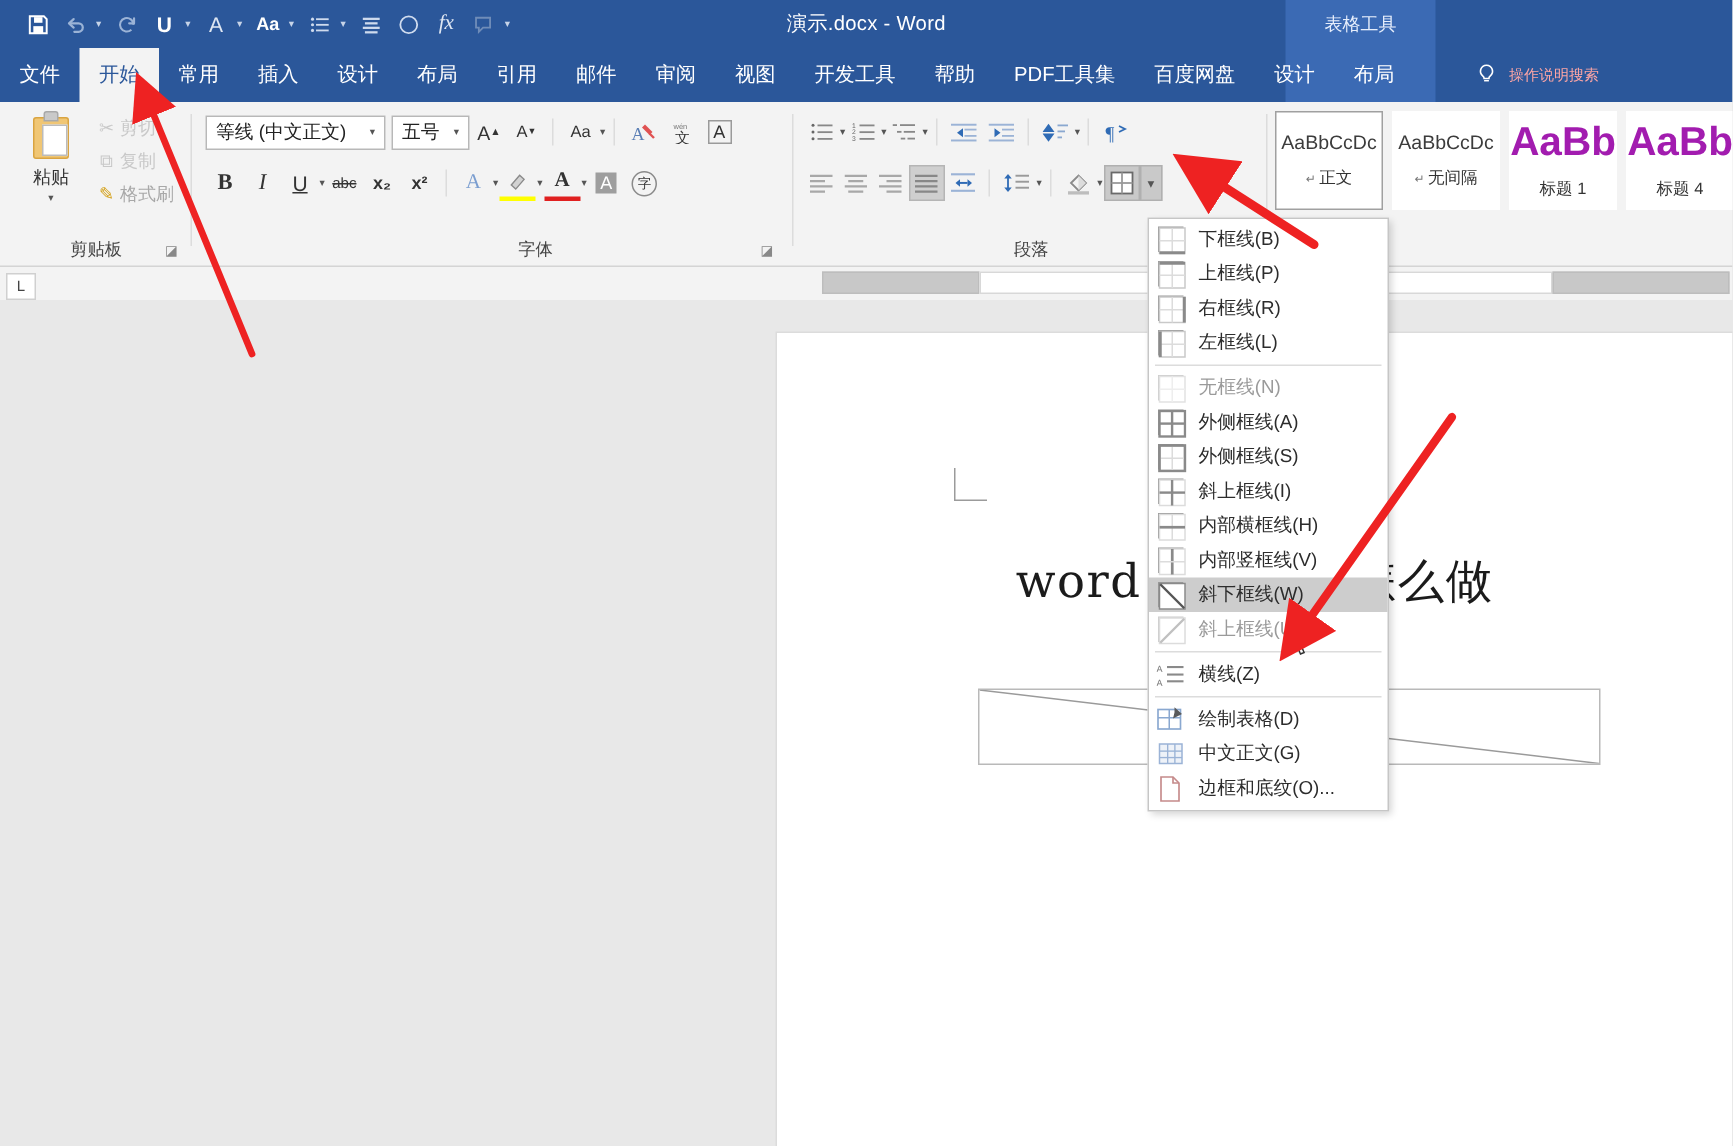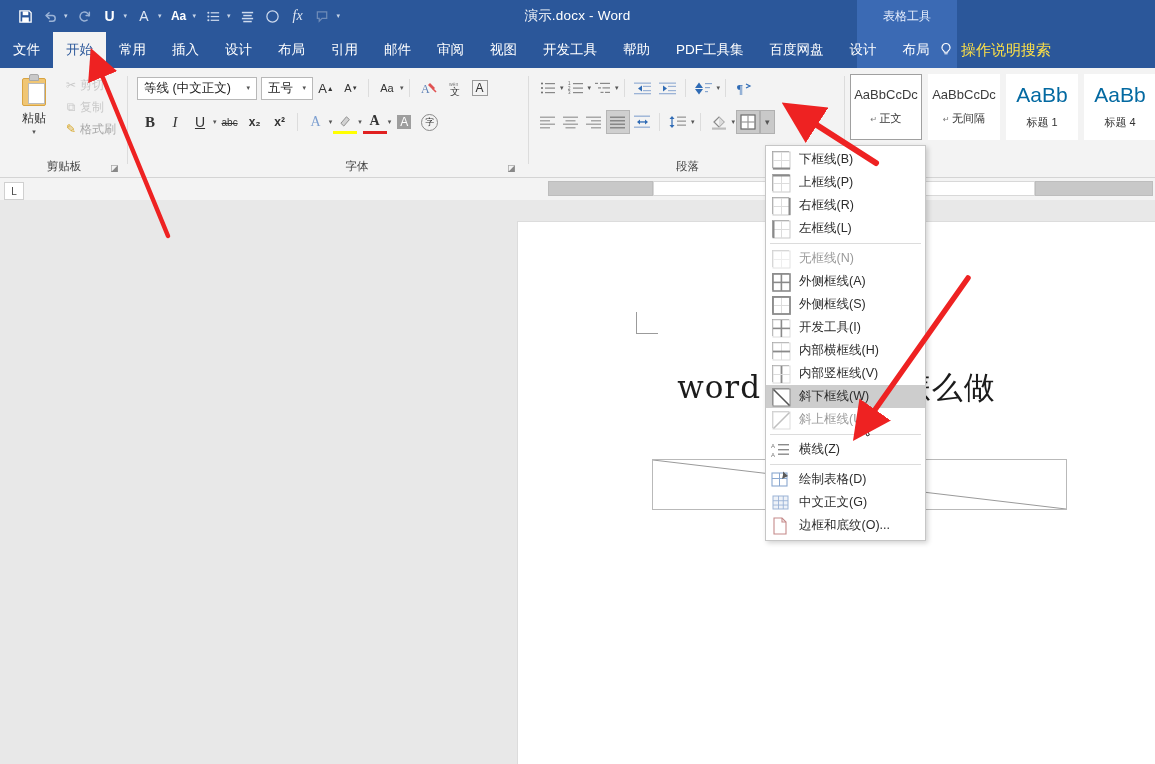--- a/index.html
+++ b/index.html
@@ -42,22 +42,22 @@
   .ctxgroup-strip{
     position:absolute; left:857px; top:0; width:100px; height:36px; background:#3b6ab4;
   }
   .tabs{ position:absolute; left:0; top:0; height:36px; display:flex; align-items:stretch; }
   .tab{
     display:flex; align-items:center; padding:0 13px; font-size:13.5px; color:#ffffff;
     height:36px; white-space:nowrap;
   }
   .tab.active{ background:#f3f3f3; color:#2b579a; }
   .tellme{
-    position:absolute; left:939px; top:0; height:36px; display:flex; align-items:center;
-    font-size:15px; color:#fde047;
+    position:absolute; left:984px; top:0; height:36px; display:flex; align-items:center;
+    font-size:10px; color:#fca5a5;
   }
   .bulb{ margin-right:8px; display:inline-flex; }
 
   
   .ribbon{
     position:absolute; left:0; top:68px; width:1155px; height:110px;
     background:#f3f3f3; border-bottom:1px solid #d4d4d4;
   }
   .grp{ position:absolute; top:0; height:110px; }
   .grplabel{
@@ -123,21 +123,21 @@
 
   
   .g-styles{ left:846px; width:309px; }
   .stylebox{
     position:absolute; top:6px; width:72px; height:66px; background:#fff;
     border:1px solid transparent;
     display:flex; flex-direction:column; align-items:center; justify-content:center;
   }
   .stylebox.sel{ border:1px solid #a0a0a0; }
   .stylesample{ font-size:13px; color:#3c3c3c; line-height:1; white-space:nowrap; }
-  .stylesample.big{ font-size:21px; font-weight:normal; color:#0369a1; }
+  .stylesample.big{ font-size:27px; font-weight:bold; color:#a21caf; }
   .stylename{ font-size:11px; color:#333; margin-top:10px; white-space:nowrap; }
   .pilcrow{ font-size:8px; color:#777; }
 
   
   .ruler-h{
     position:absolute; left:0; top:178px; width:1155px; height:22px; background:#f3f3f3;
   }
   .ruler-track{ position:absolute; top:3px; height:15px; }
   .ruler-white{ background:#ffffff; border:1px solid #d8d8d8; }
   .ruler-grey{ background:#c8c8c8; border:1px solid #bdbdbd; }
@@ -682,21 +682,21 @@
     <span>外侧框线(S)</span>
   </div>
   <div class="mi">
     <span class="mi-icon">
         <svg width="19" height="19">
           <rect x="1" y="1" width="17" height="17" fill="#fff" stroke="#dcdcdc"></rect>
           <rect x="8.6" y="1" width="1.6" height="17" fill="#8a8a8a"></rect>
           <rect x="1" y="8.6" width="17" height="1.6" fill="#8a8a8a"></rect>
         </svg>
       </span>
-    <span>开发工具(I)</span>
+    <span>斜上框线(I)</span>
   </div>
   <div class="mi">
     <span class="mi-icon">
         <svg width="19" height="19">
           <rect x="1" y="1" width="17" height="17" fill="#fff" stroke="#dcdcdc"></rect>
           <rect x="9" y="1" width="1" height="17" fill="#dcdcdc"></rect>
           <rect x="1" y="8.6" width="17" height="1.8" fill="#8a8a8a"></rect>
         </svg>
       </span>
     <span>内部横框线(H)</span>

